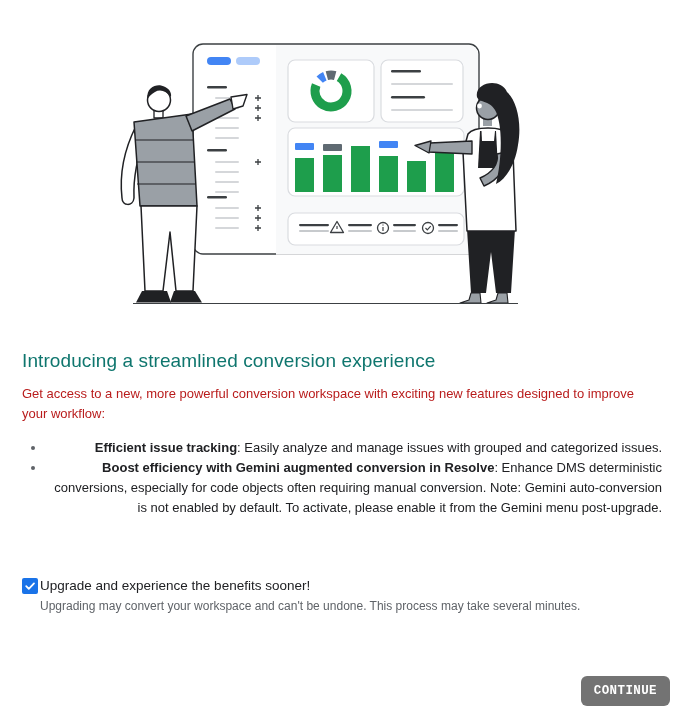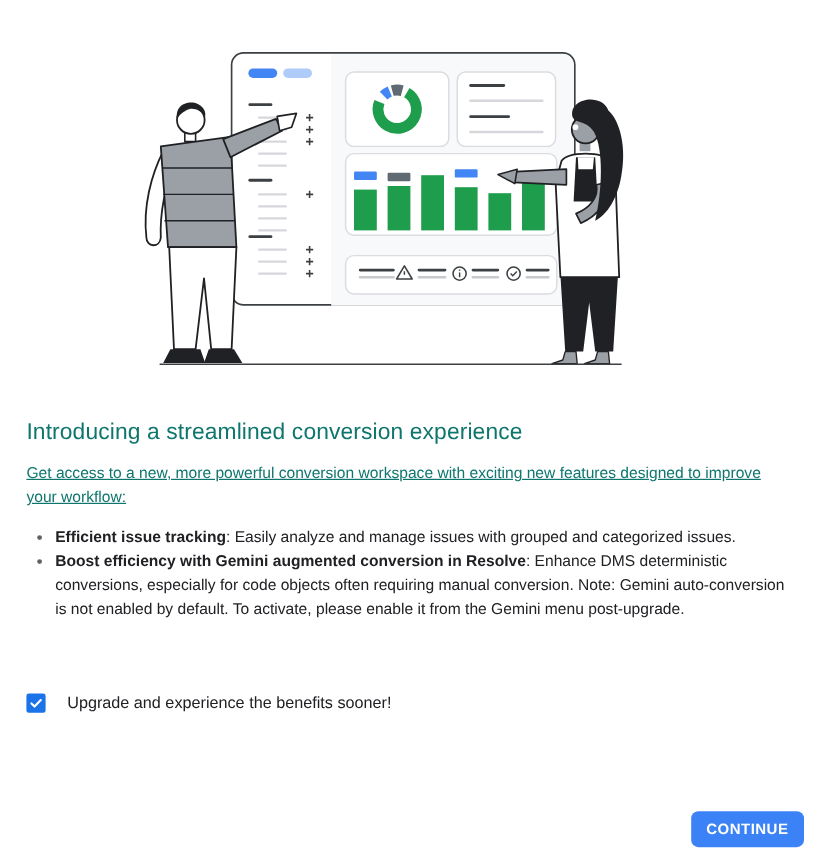--- a/index.html
+++ b/index.html
@@ -7,45 +7,45 @@
     width:684px;height:723px;position:relative;background:#ffffff;
     font-family:"Liberation Sans", sans-serif;color:#202124;overflow:hidden;
   }
   .hero{position:absolute;top:0;left:0;}
   .title{
     position:absolute;top:350px;left:22px;right:22px;margin:0;
     font-size:19px;font-weight:400;color:#0f766e;letter-spacing:.1px;
   }
   .intro{
     position:absolute;top:384px;left:22px;right:22px;margin:0;
-    font-size:13px;line-height:20px;color:#0f766e;text-decoration:underline;
+    font-size:13px;line-height:20px;color:#b91c1c;
   }
   .bullets{
     position:absolute;top:438px;left:22px;right:22px;margin:0;padding:0;list-style:none;
-    font-size:13px;line-height:20px;color:#202124;
+    font-size:13px;line-height:20px;color:#202124;text-align:right;
   }
   .bullets li{position:relative;padding-left:24px;}
   .bullets li::before{
     content:"";position:absolute;left:9px;top:8px;width:4px;height:4px;border-radius:50%;background:#5f6368;
   }
   .bullets b{font-weight:700;}
   .upgrade{
-    position:absolute;top:577px;left:22px;right:22px;display:flex;align-items:flex-start;gap:18px;
+    position:absolute;top:577px;left:22px;right:22px;display:flex;align-items:flex-start;gap:2px;
   }
   .checkbox{
     width:16px;height:16px;margin-top:1px;border-radius:2px;background:#1a73e8;
     display:flex;align-items:center;justify-content:center;cursor:pointer;flex:0 0 auto;
   }
   .checkbox .check{display:none;}
   .checkbox.checked .check{display:block;}
   .upgrade-label{font-size:13.5px;line-height:18px;color:#202124;cursor:pointer;}
   .upgrade-note{font-size:12px;line-height:17px;color:#5f6368;margin-top:3px;}
   .continue-btn{
     position:absolute;top:676px;right:14px;height:30px;padding:0 13px;border:none;border-radius:6px;
-    background:#3b82f6;color:#ffffff;font-family:Liberation Sans, sans-serif;
+    background:#737373;color:#ffffff;font-family:Liberation Mono, monospace;
     font-size:12.5px;font-weight:700;letter-spacing:.4px;cursor:pointer;
   }
 </style>
 </head>
 <body>
 
 <svg class="hero" width="684" height="315" viewBox="0 0 684 315" xmlns="http://www.w3.org/2000/svg">
 
   <g>
     <rect x="193" y="44" width="286" height="210" rx="10" fill="#ffffff" stroke="#3c4043" stroke-width="1.4"></rect>
@@ -175,16 +175,17 @@
 </ul>
 
 <div class="upgrade">
   <div class="checkbox checked">
     <svg class="check" width="12" height="12" viewBox="0 0 12 12">
       <path d="M2.2 6.2 L4.8 8.8 L10 3.4" fill="none" stroke="#ffffff" stroke-width="1.8" stroke-linecap="round" stroke-linejoin="round"></path>
     </svg>
   </div>
   <div class="upgrade-text">
     <div class="upgrade-label">Upgrade and experience the benefits sooner!</div>
+    <div class="upgrade-note">Upgrading may convert your workspace and can't be undone. This process may take several minutes.</div>
   </div>
 </div>
 
 <button class="continue-btn">CONTINUE</button>
 
 </body></html>

